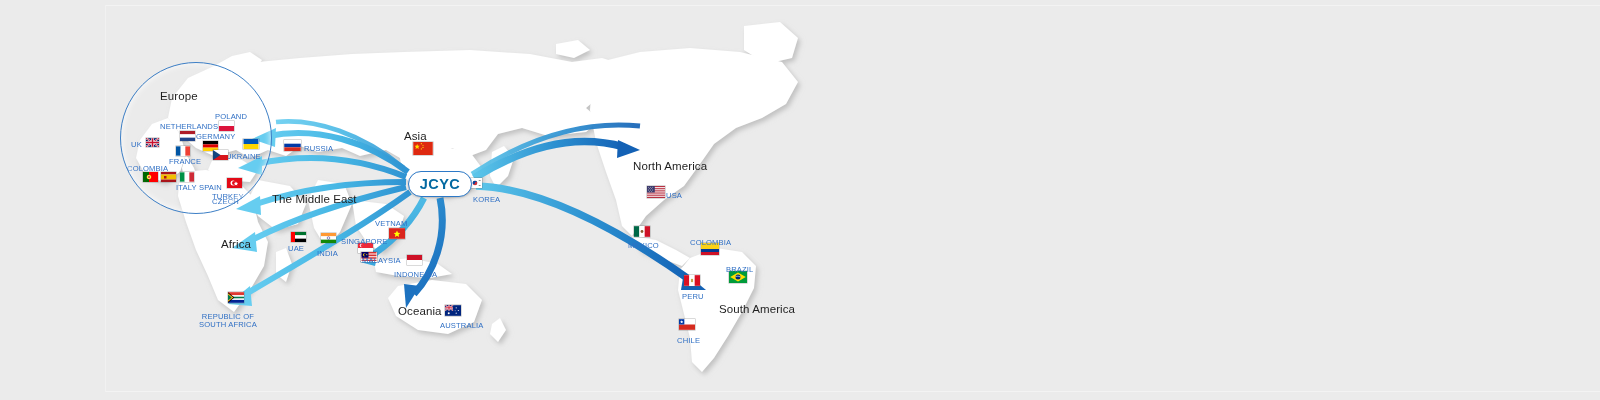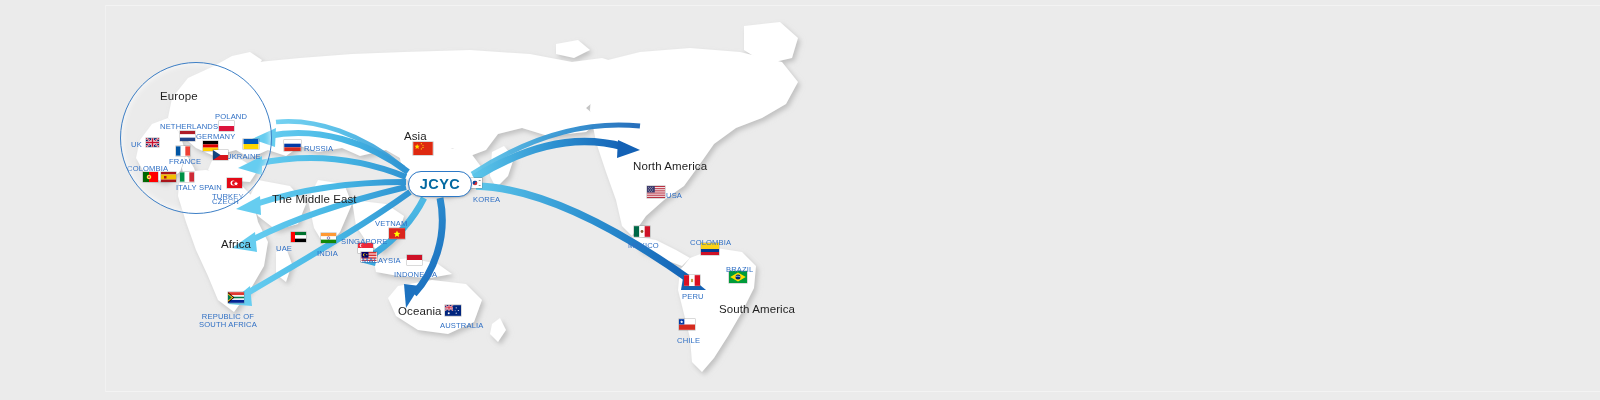--- a/index.html
+++ b/index.html
@@ -320,21 +320,21 @@
       </div>
       <div class="country-label" style="left: 199px; top: 313px;">REPUBLIC OF<br>SOUTH AFRICA</div>
       <div class="flag" style="left: 291px; top: 232px; width: 15px; height: 10px;">
         <svg viewBox="0 0 30 20">
           <rect width="30" height="6.7" fill="#00732F"></rect>
           <rect y="6.7" width="30" height="6.6" fill="#fff"></rect>
           <rect y="13.3" width="30" height="6.7" fill="#000"></rect>
           <rect width="8" height="20" fill="#FF0000"></rect>
         </svg>
       </div>
-      <div class="country-label" style="left: 276px; top: 245px; text-align: right;">UAE</div>
+      <div class="country-label" style="left: 288px; top: 245px; text-align: right;">UAE</div>
       <div class="flag" style="left: 321px; top: 233px; width: 15px; height: 10px;">
         <svg viewBox="0 0 30 20">
           <rect width="30" height="6.7" fill="#FF9933"></rect>
           <rect y="6.7" width="30" height="6.6" fill="#fff"></rect>
           <rect y="13.3" width="30" height="6.7" fill="#138808"></rect>
           <circle cx="15" cy="10" r="2.6" fill="none" stroke="#000080" stroke-width=".9"></circle>
         </svg>
       </div>
       <div class="country-label" style="left: 317px; top: 250px;">INDIA</div>
       <div class="flag" style="left: 358px; top: 243px; width: 15px; height: 10px;">

